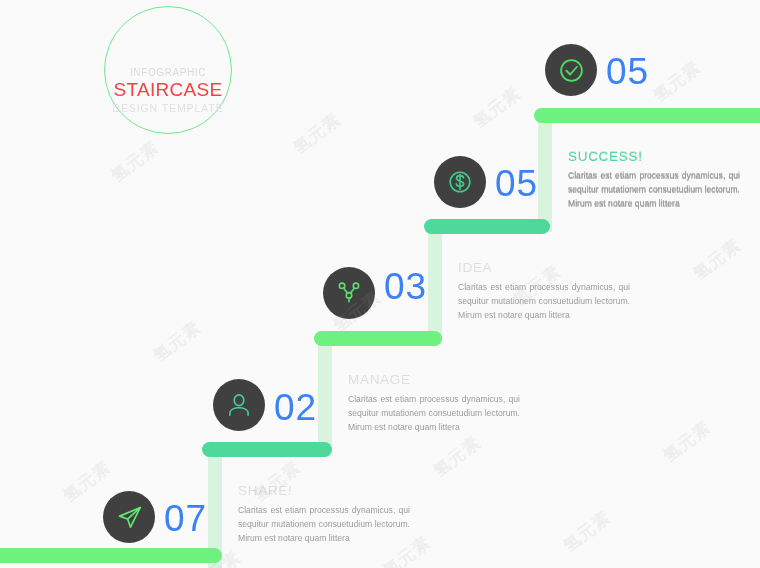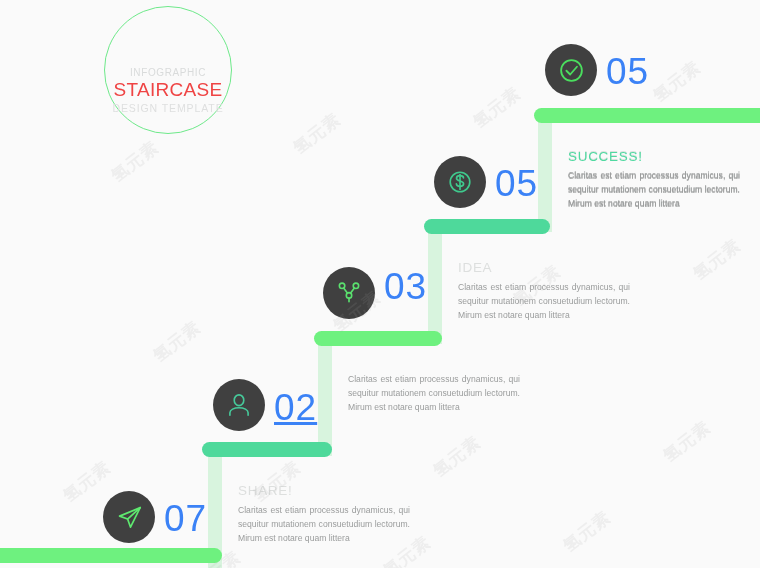--- a/index.html
+++ b/index.html
@@ -184,22 +184,23 @@
 
   <div class="step">
     <div class="badge" style="left:213px; top:379px;">
       <span>
         <svg width="26" height="26" viewBox="0 0 24 24" fill="none" stroke="#46c99a" stroke-width="1.5" stroke-linecap="round" stroke-linejoin="round">
           <ellipse cx="12" cy="7.6" rx="4.4" ry="5"></ellipse>
           <path d="M3.6 21.5v-2.4c0-2.7 3.8-4.6 8.4-4.6s8.4 1.9 8.4 4.6v2.4"></path>
         </svg>
       </span>
     </div>
-    <div class="stepnum" style="left:274px; top:389px;text-decoration:underline;">02</div>
+    <div class="stepnum" style="left:274px; top:389px;">02</div>
     <div class="copy" style="left:348px; top:373px;">
+      <h3 class="muted">MANAGE</h3>
       <p>Claritas est etiam processus dynamicus, qui sequitur mutationem consuetudium lectorum. Mirum est notare quam littera</p>
     </div>
   </div>
 
   <div class="step">
     <div class="badge" style="left:323px; top:267px;">
       <span>
         <svg width="26" height="26" viewBox="0 0 24 24" fill="none" stroke="#5ae06e" stroke-width="1.5" stroke-linecap="round" stroke-linejoin="round">
           <circle cx="5.6" cy="5.4" r="2.5"></circle>
           <circle cx="18.4" cy="5.4" r="2.5"></circle>

